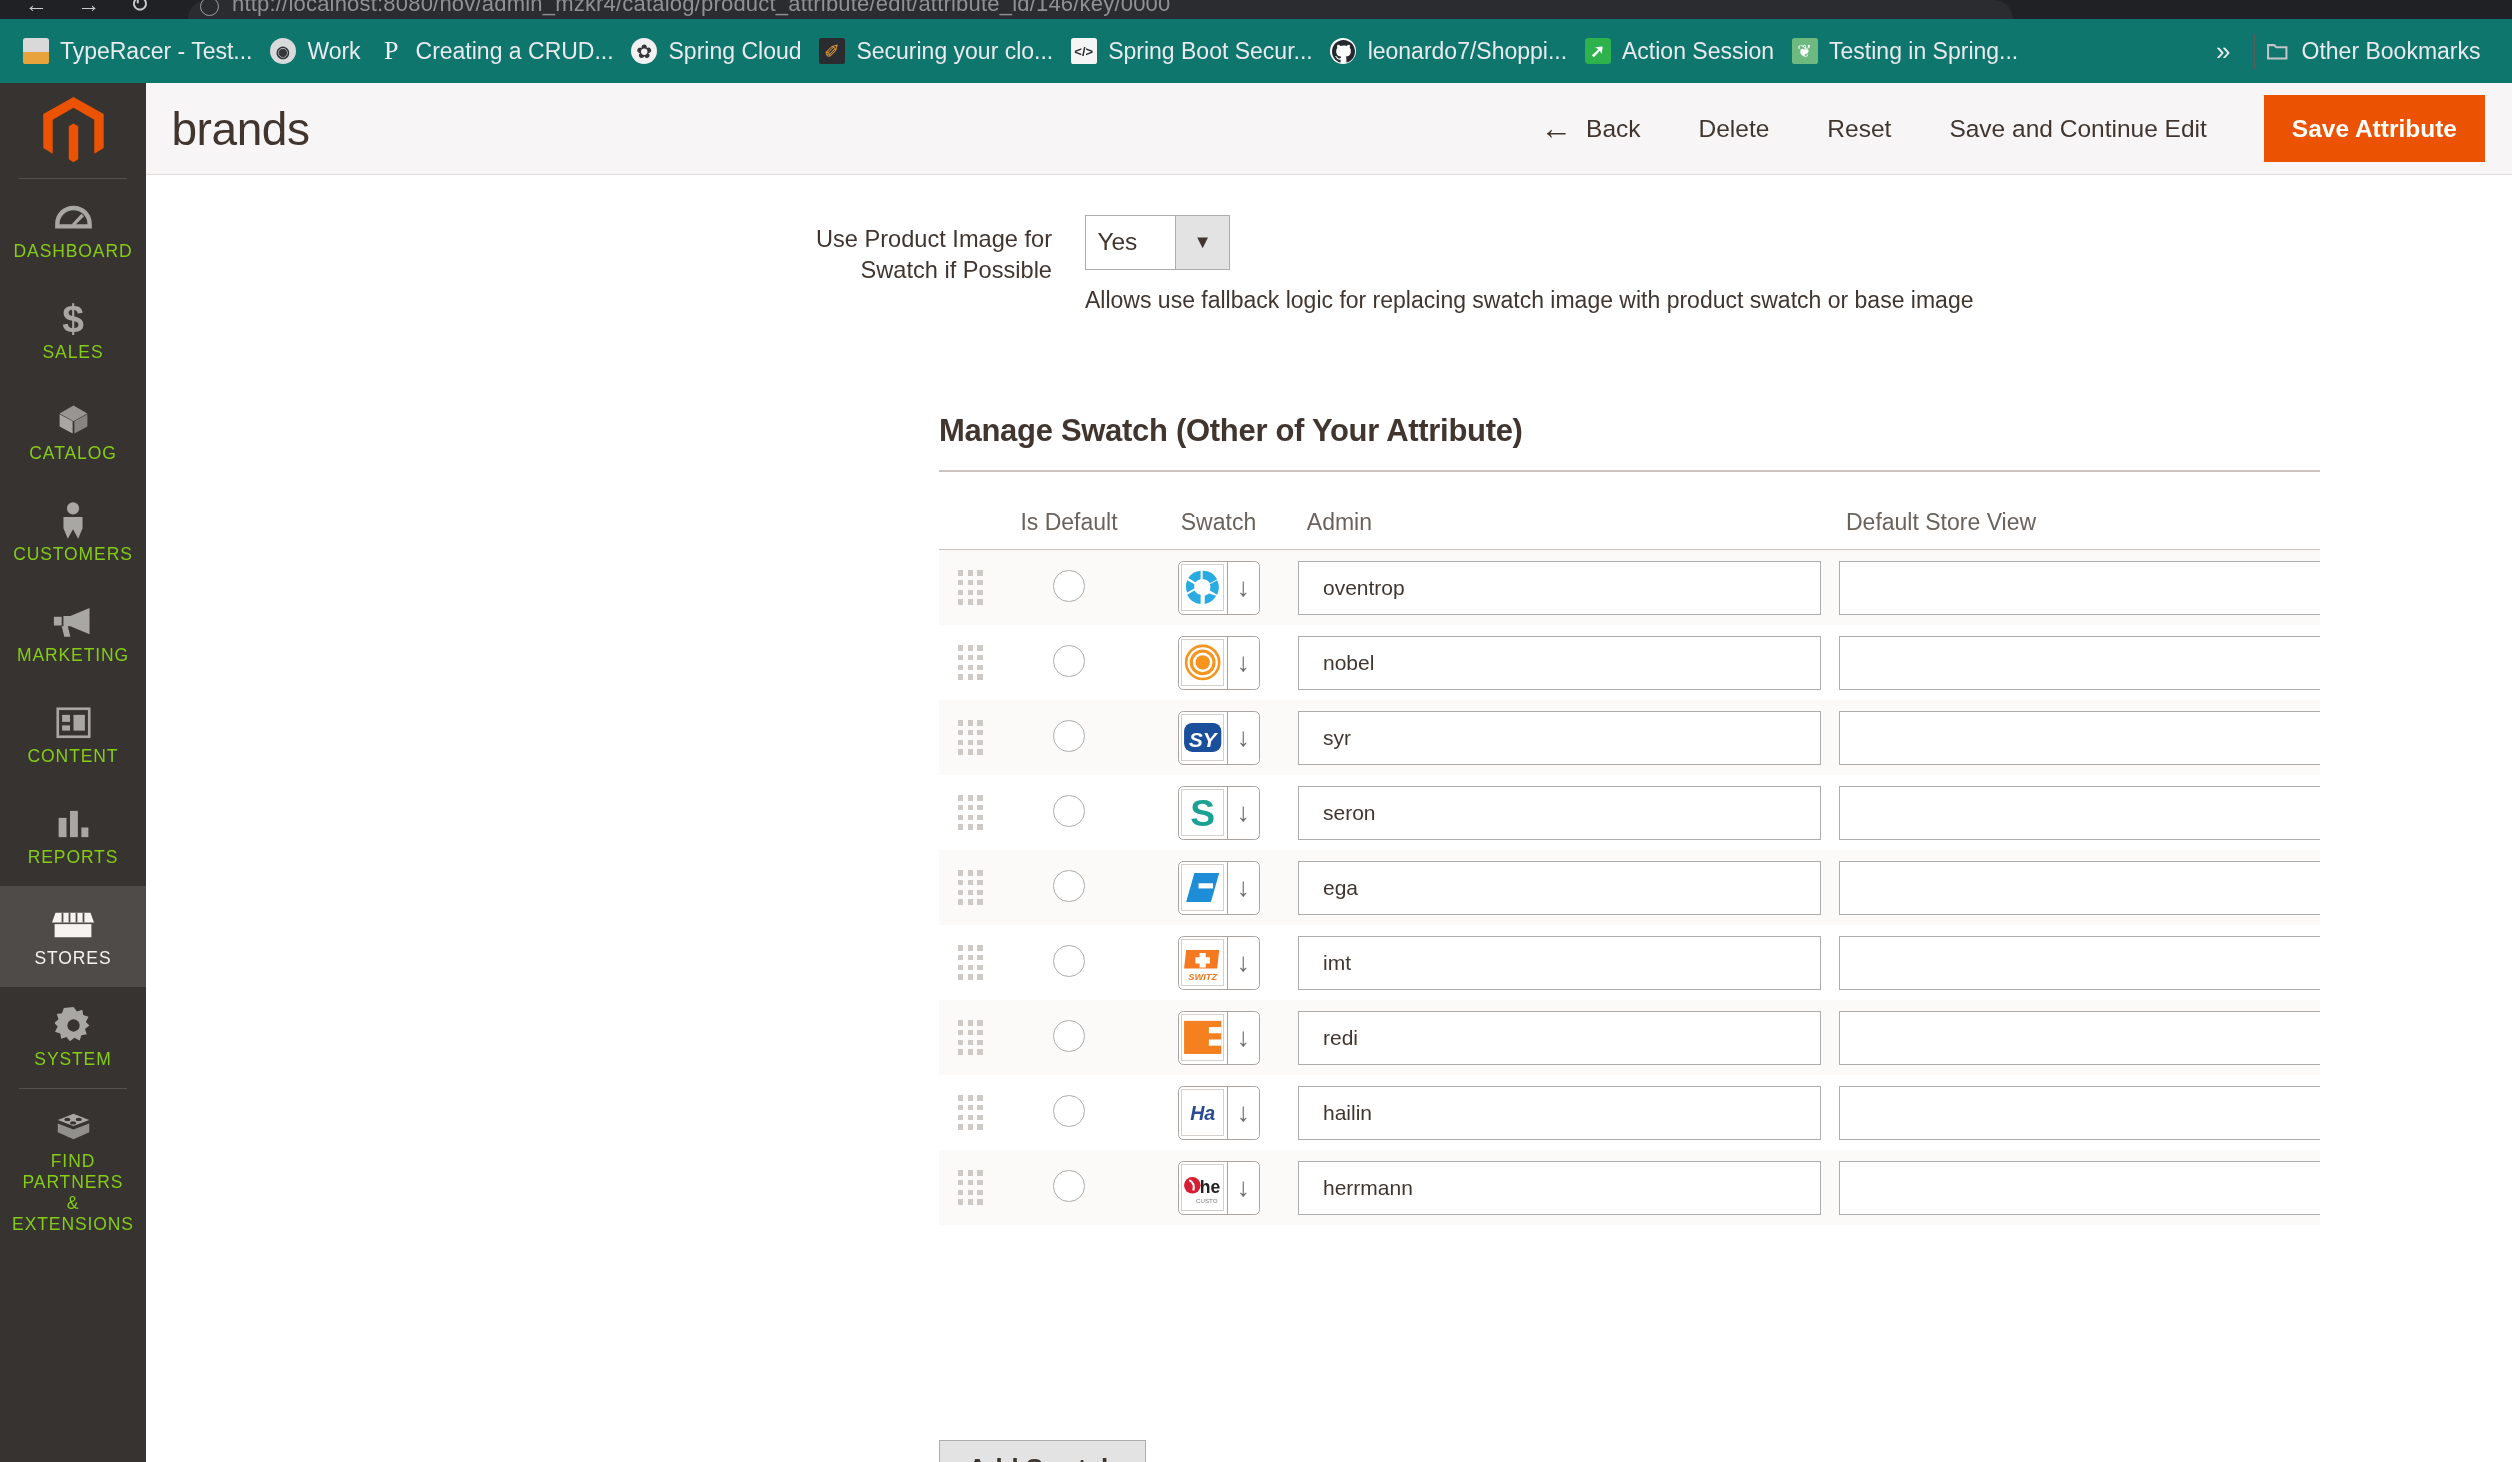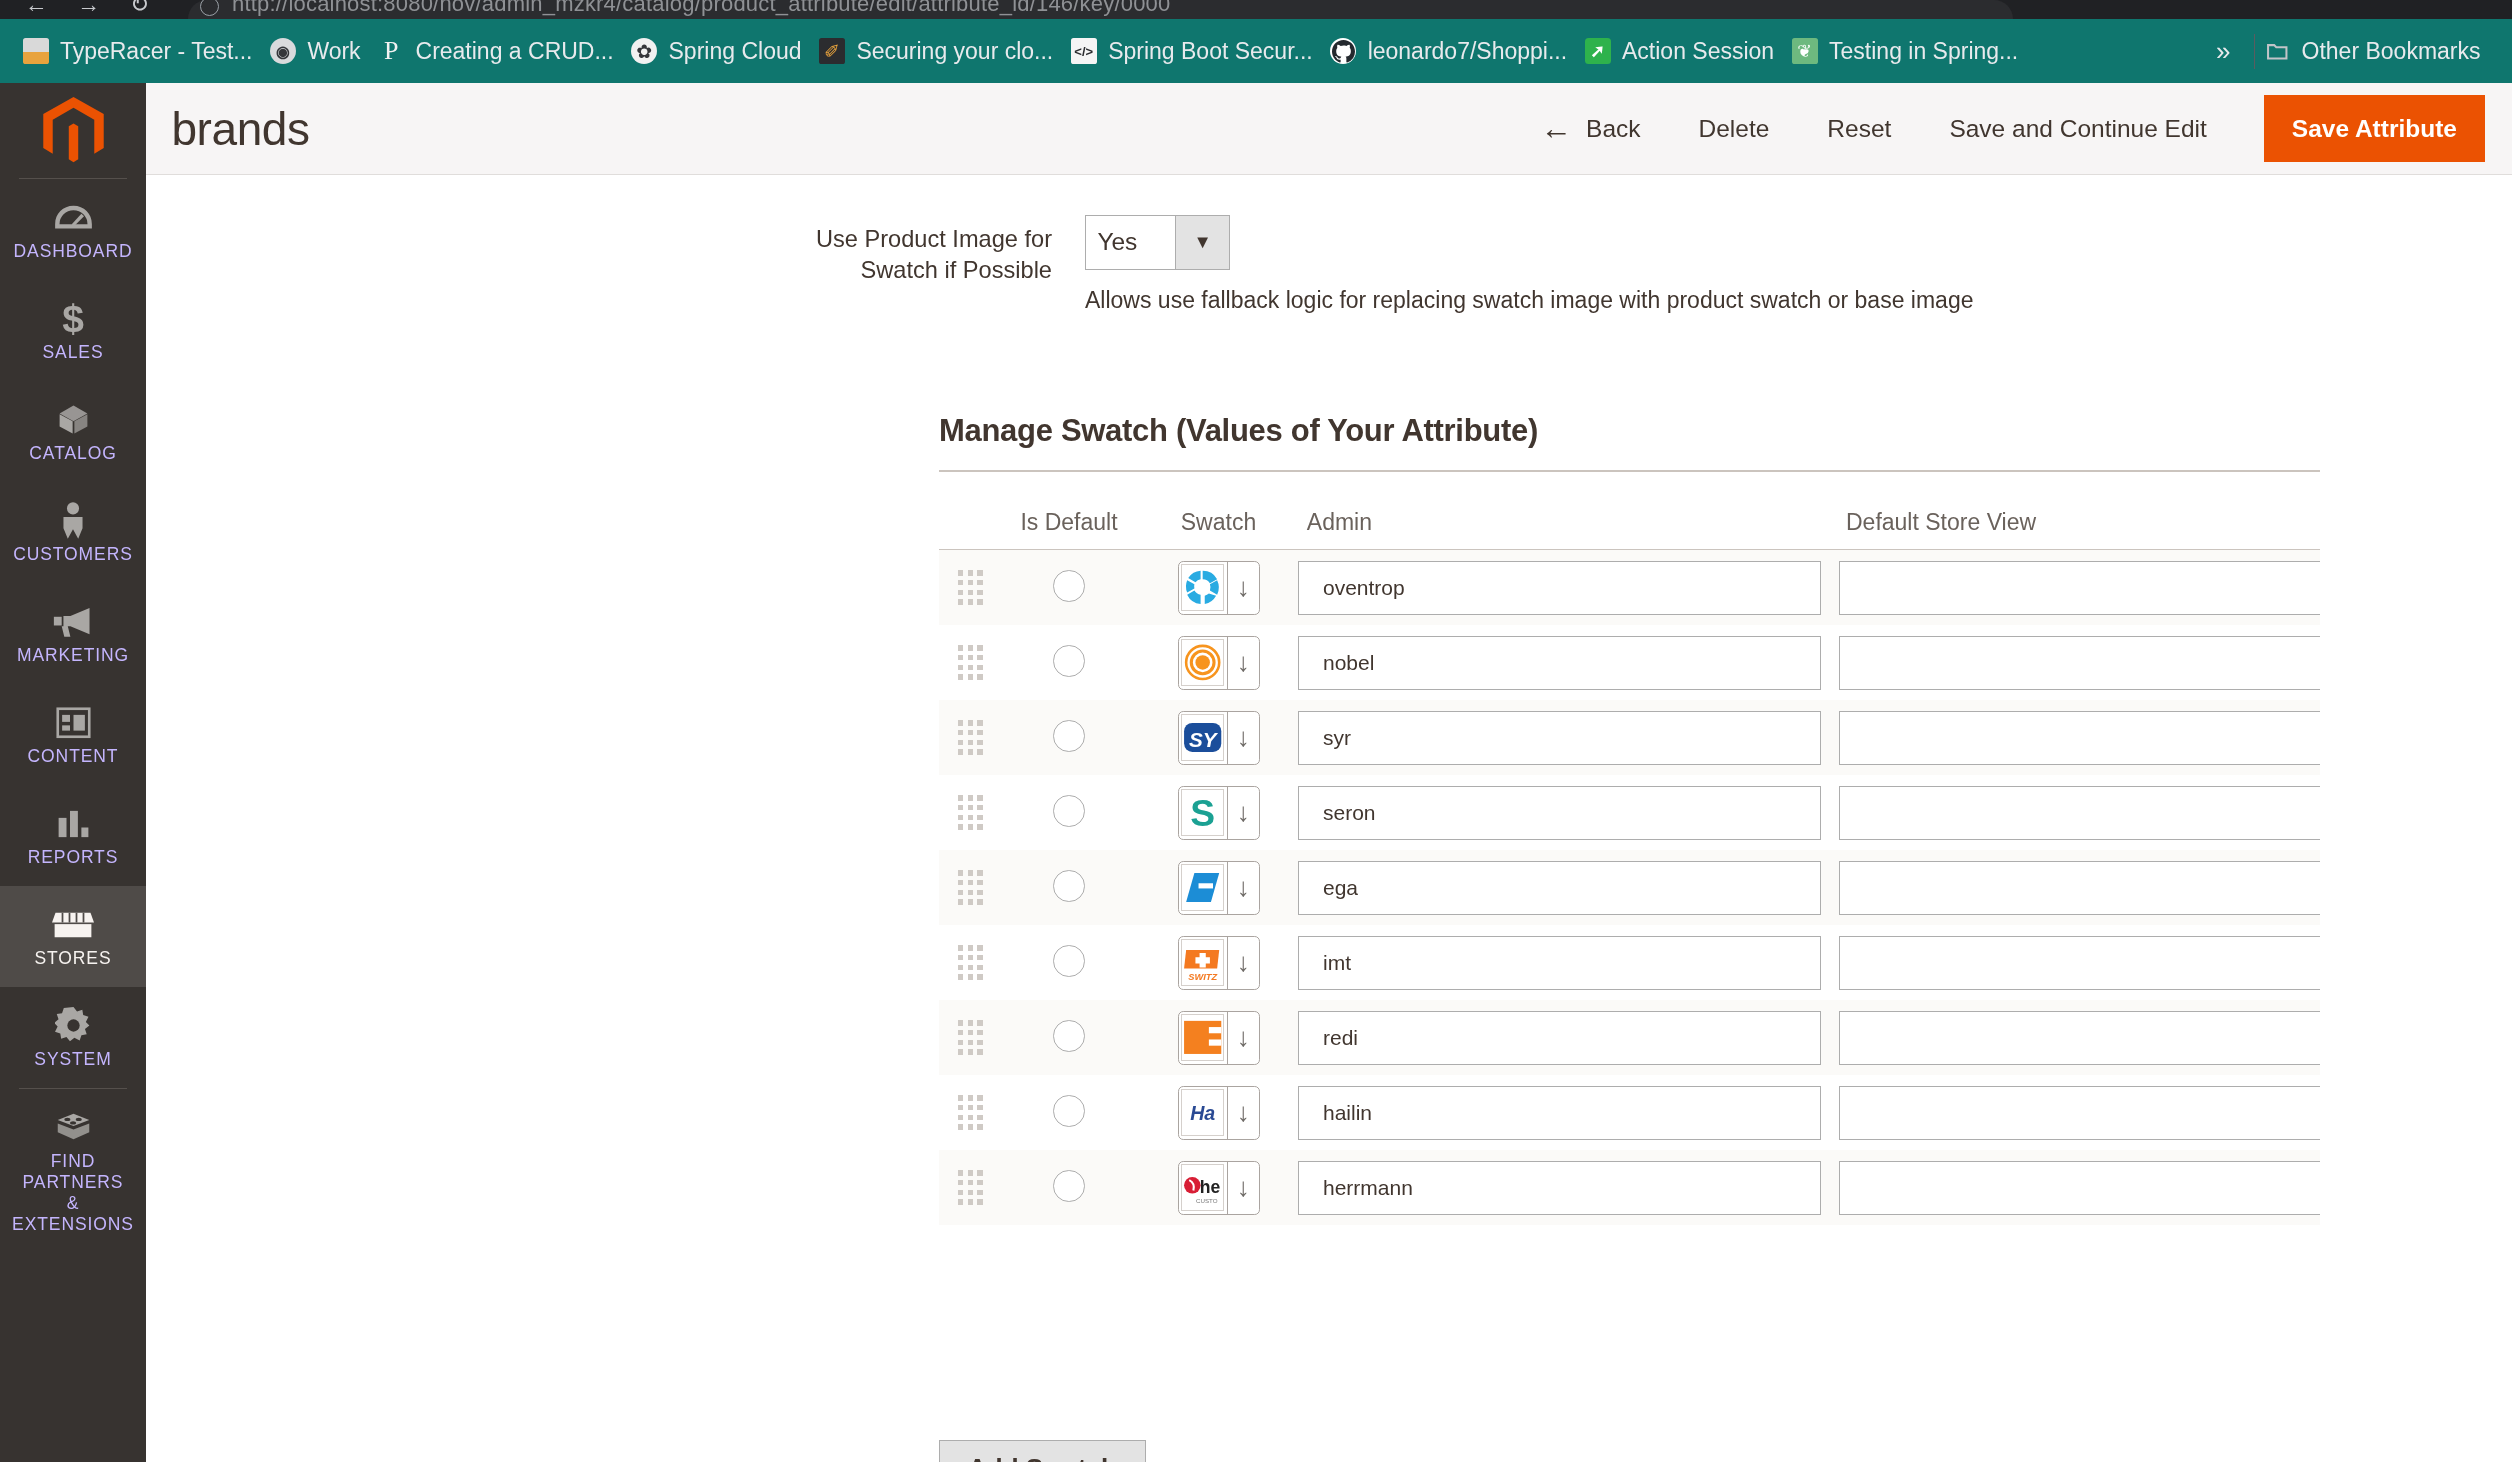--- a/index.html
+++ b/index.html
@@ -123,21 +123,21 @@
   }
   .nav-item.active { background: #4f4b48; }
   .nav-ico {
     height: 40px;
     display: flex; align-items: center; justify-content: center;
     color: #a9a7a4;
     margin-bottom: 3.5px;
   }
   .nav-item.active .nav-ico { color: #f7f3f0; }
   .nav-label {
-    color: #c4b5fd;
+    color: #84cc16;
     font-size: 17.5px;
     letter-spacing: 0.9px;
     line-height: 1.2;
   }
   .nav-item.active .nav-label { color: #f7f3f0; }
 
   
   .page-header {
     position: absolute; top: 83px; left: 146px;
     width: 2366px; height: 92px;
@@ -569,21 +569,21 @@
       </div>
       <div class="field-control">
         <div class="select-wrap">
           <span class="select-val">Yes</span>
           <span class="select-arrow">▼</span>
         </div>
         <div class="field-note">Allows use fallback logic for replacing swatch image with product swatch or base image</div>
       </div>
     </div>
 
-    <div class="section-title">Manage Swatch (Values of Your Attribute)</div>
+    <div class="section-title">Manage Swatch (Other of Your Attribute)</div>
     <div class="section-rule"></div>
 
     <div class="swatch-table">
       <div class="sw-head">
         <div class="col-drag"></div>
         <div class="col-def">Is Default</div>
         <div class="col-swatch">Swatch</div>
         <div class="col-admin">Admin</div>
         <div class="col-store">Default Store View</div>
         <div class="col-del"></div>

